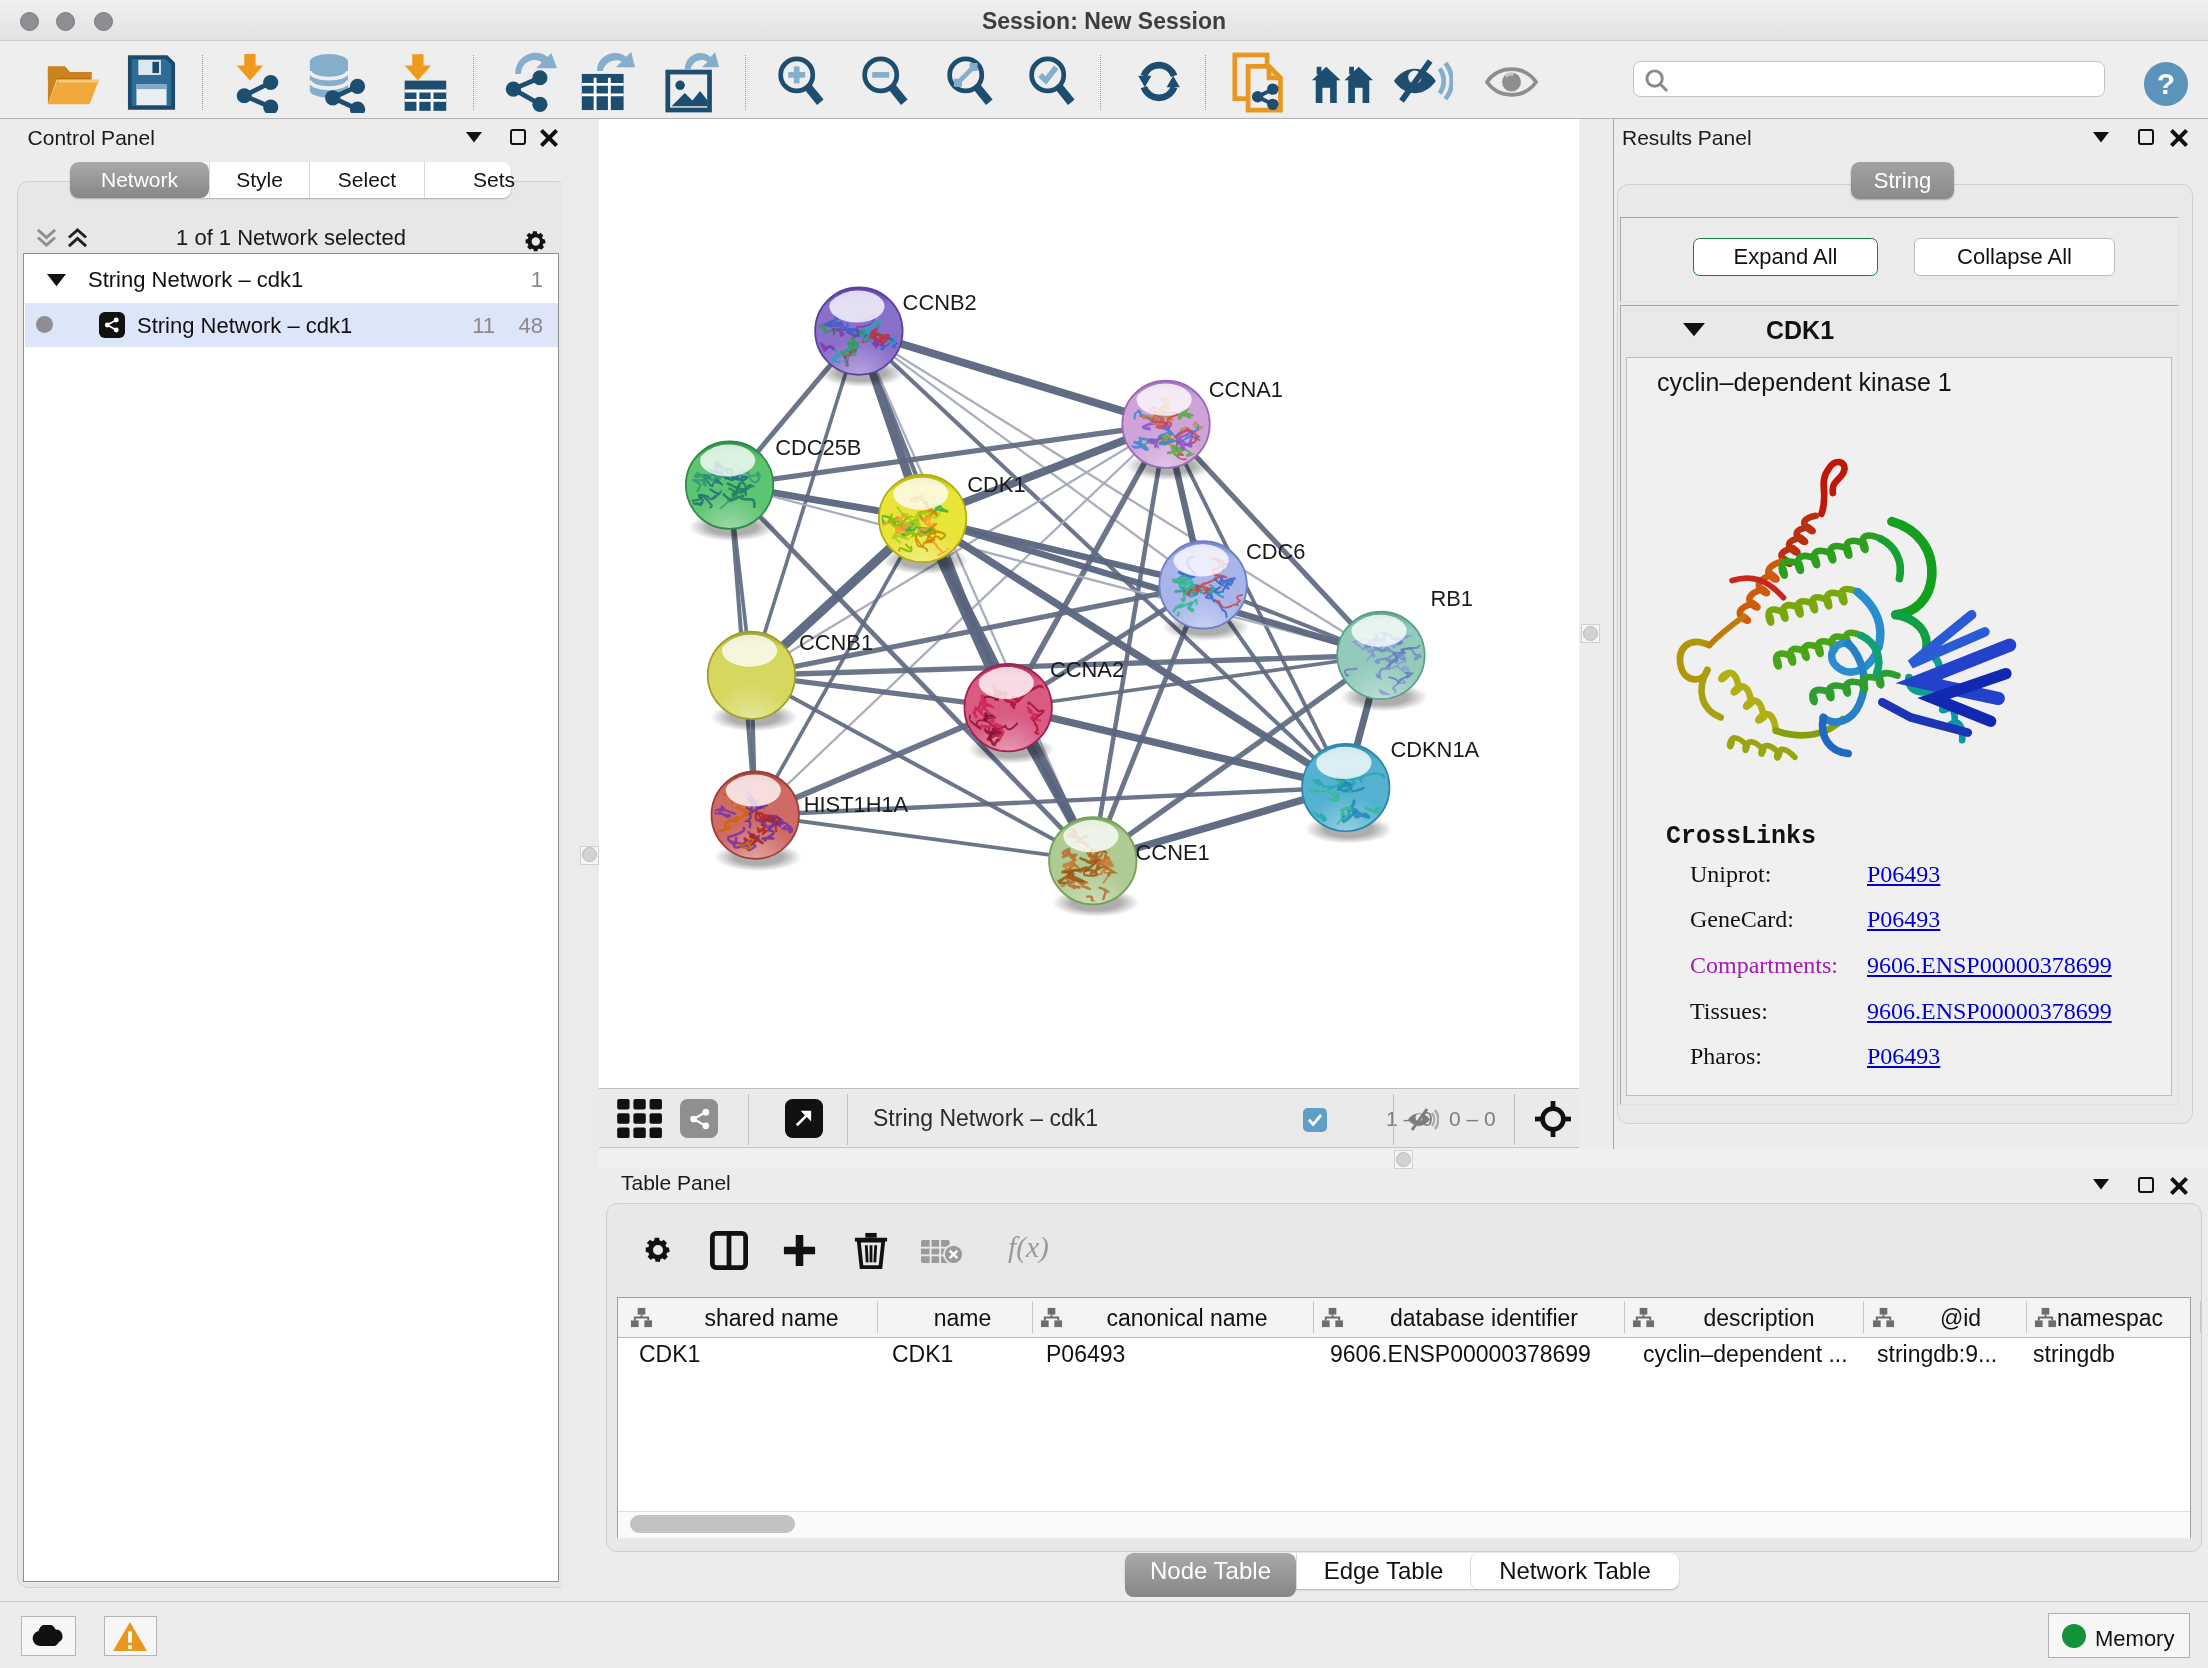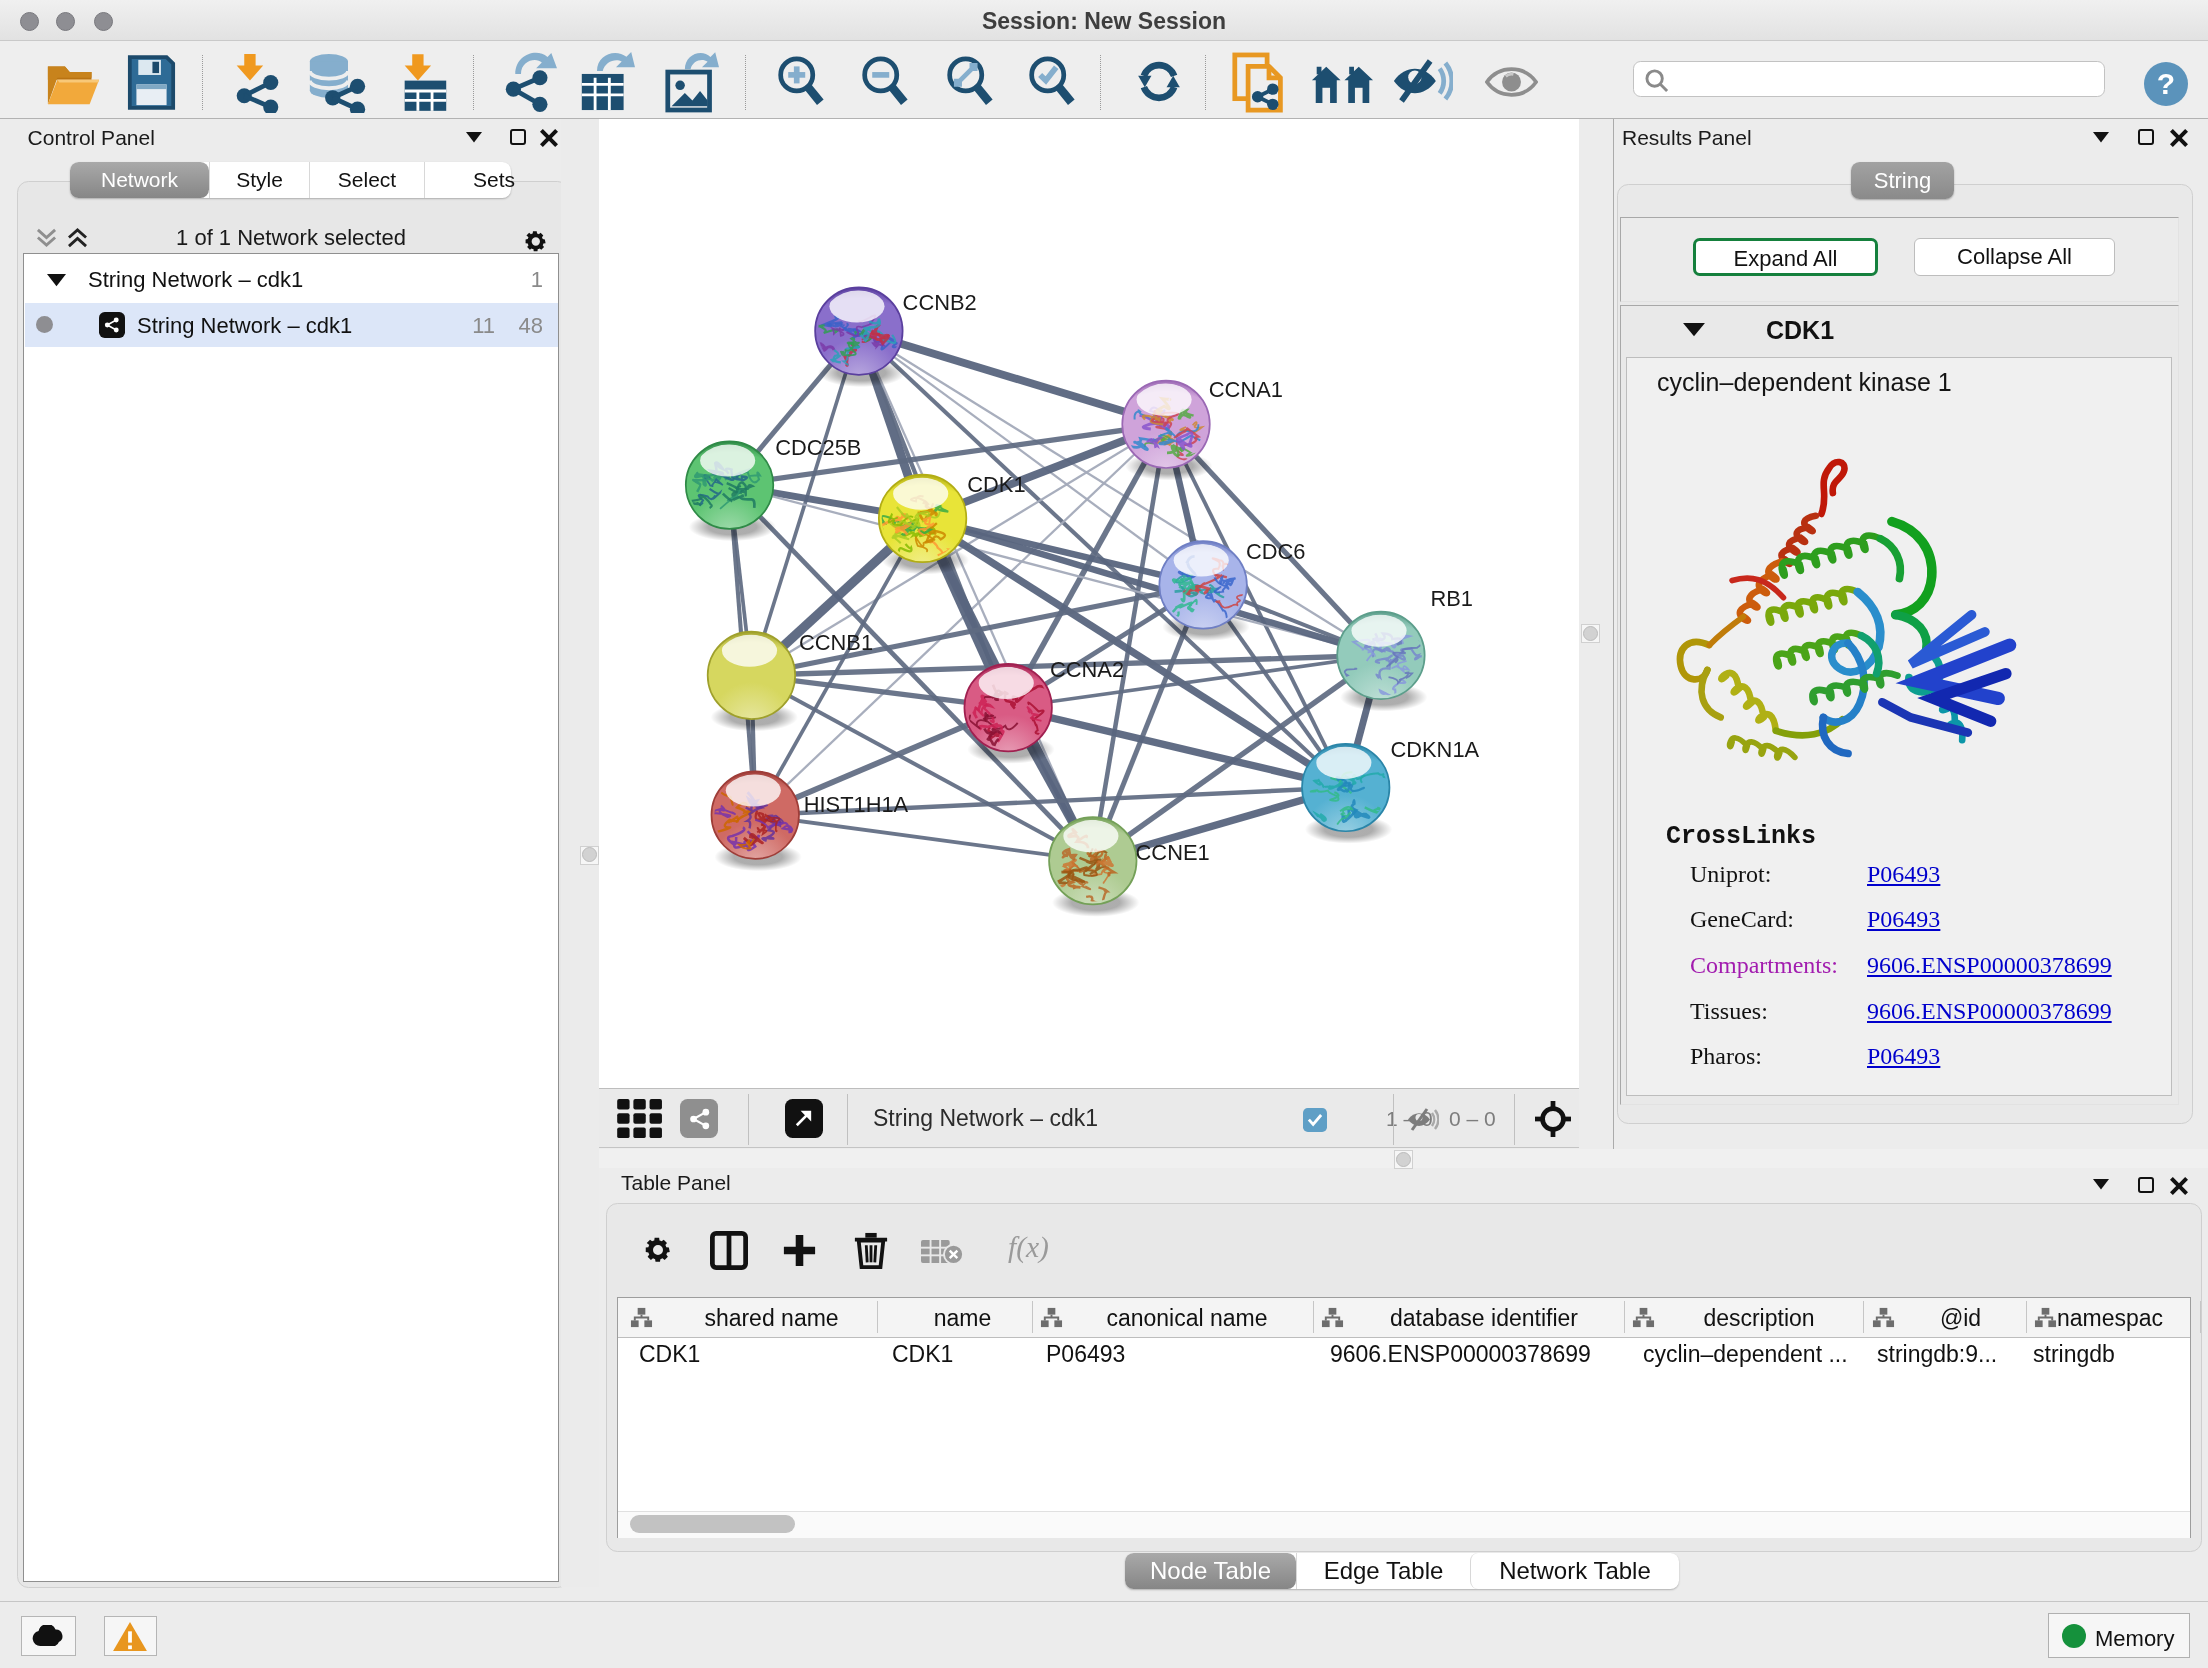--- a/index.html
+++ b/index.html
@@ -753,21 +753,21 @@
 <div class="a" style="left:2138px;top:129px;width:12.4px;height:12.4px;border:2.9px solid #111;border-radius:2.9px;"></div>
 <svg class="ic" style="left:2170px;top:129px;" width="18" height="18" viewBox="0 0 19 19">
     <path d="M3 0 L9.5 6.5 L16 0 L19 3 L12.5 9.5 L19 16 L16 19 L9.5 12.5 L3 19 L0 16 L6.5 9.5 L0 3 Z" fill="#111"></path>
   </svg>
 
 <div class="a" style="left:1617px;top:184px;width:574px;height:938px;background:#e9e9e9;border:1px solid #cfcfcf;border-radius:11.4px;"></div>
 
 <div class="a" style="left:1851px;top:162px;width:103px;height:37px;background:linear-gradient(#a2a2a2,#8a8a8a);border-radius:8.6px;color:#fff;font-size:22px;text-align:center;line-height:37px;box-shadow:0 1px 1.9px rgba(0,0,0,0.3);">String</div>
 
 <div class="a" style="left:1620px;top:217px;width:559px;height:85px;background:#ebebeb;border:1.9px solid #a8a8a8;border-right-color:#e2e2e2;border-bottom-color:#e2e2e2;box-sizing:border-box;"></div>
-<div class="a" style="left:1693px;top:238px;width:185px;height:38px;background:#ffffff;border:3px solid #15803d;border-radius:6.7px;box-sizing:border-box;font-size:22px;color:#111;text-align:center;line-height:36px;">Expand All</div>
+<div class="a" style="left:1693px;top:238px;width:185px;height:38px;background:#ffffff;border:1px solid #15803d;border-radius:6.7px;box-sizing:border-box;font-size:22px;color:#111;text-align:center;line-height:36px;">Expand All</div>
 <div class="a" style="left:1914px;top:238px;width:201px;height:38px;background:#ffffff;border:1px solid #bdbdbd;border-radius:6px;box-sizing:border-box;font-size:22px;color:#111;text-align:center;line-height:36px;">Collapse All</div>
 
 <div class="a" style="left:1620px;top:305px;width:559px;height:800px;background:#e9e9e9;border:1.9px solid #a8a8a8;border-right-color:#e2e2e2;border-bottom-color:#e2e2e2;box-sizing:border-box;"></div>
 <svg class="ic" style="left:1683px;top:323px;" width="22" height="14.3" viewBox="0 0 23 15">
     <path d="M0 0 L23 0 L11.5 14 Z" fill="#111"></path>
   </svg>
 <div class="a" style="left:1766px;top:316px;font-size:25px;font-weight:bold;color:#111;">CDK1</div>
 
 <div class="a" style="left:1626px;top:357px;width:546px;height:739px;background:#f0f0f0;border:1px solid #bdbdbd;box-sizing:border-box;"></div>
 <div class="a" style="left:1657px;top:368px;font-size:25px;color:#141414;">cyclin–dependent kinase 1</div>
@@ -947,21 +947,21 @@
 <div class="a" style="left:1046px;top:1341px;font-size:23px;color:#111;">P06493</div>
 <div class="a" style="left:1330px;top:1341px;font-size:23px;color:#111;">9606.ENSP00000378699</div>
 <div class="a" style="left:1643px;top:1341px;font-size:23px;color:#111;">cyclin–dependent ...</div>
 <div class="a" style="left:1877px;top:1341px;font-size:23px;color:#111;">stringdb:9...</div>
 <div class="a" style="left:2033px;top:1341px;font-size:23px;color:#111;">stringdb</div>
 
 <div class="a" style="left:618px;top:1511px;width:1572px;height:26px;background:#fafafa;border-top:1px solid #e0e0e0;"></div>
 <div class="a" style="left:630px;top:1515px;width:165px;height:18px;background:#c2c2c2;border-radius:9.5px;"></div>
 
 <div class="a" style="left:1125px;top:1553px;width:554px;height:36px;background:#ffffff;border-radius:8.6px;box-shadow:0 1px 1.9px rgba(0,0,0,0.25);"></div>
-<div class="a" style="left:1125px;top:1553px;width:171px;height:36px;background:linear-gradient(#a9a9a9,#868686);border-radius:8.6px;color:#fff;font-size:24px;text-align:center;line-height:36px;">Node Table</div>
+<div class="a" style="left:1125px;top:1553px;width:171px;height:44px;background:linear-gradient(#a9a9a9,#868686);border-radius:8.6px;color:#fff;font-size:24px;text-align:center;line-height:36px;">Node Table</div>
 <div class="a" style="left:1296px;top:1553px;width:174px;height:36px;color:#111;font-size:24px;text-align:center;line-height:36px;border-left:1px solid #d8d8d8;box-sizing:border-box;">Edge Table</div>
 <div class="a" style="left:1470px;top:1553px;width:209px;height:36px;color:#111;font-size:24px;text-align:center;line-height:36px;border-left:1px solid #d8d8d8;box-sizing:border-box;border-radius:8px;">Network Table</div>
 
 <div class="a" style="left:0;top:1601px;width:2208px;height:1px;background:#c6c6c6;"></div>
 <div class="a" style="left:21px;top:1616px;width:55px;height:40px;background:#f6f6f6;border:1px solid #b5b5b5;box-sizing:border-box;"></div>
 <svg class="ic" style="left:31px;top:1625px;" width="34" height="23" viewBox="0 0 36 24">
     <path d="M10 22 a8 8 0 0 1 -2 -15.8 a9.5 9.5 0 0 1 18 -1.5 a7 7 0 0 1 3.5 13.2 a6 6 0 0 1 -4 4.1 Z" fill="#111"></path>
   </svg>
 <div class="a" style="left:104px;top:1616px;width:53px;height:40px;background:#f6f6f6;border:1px solid #b5b5b5;box-sizing:border-box;"></div>
 <svg class="ic" style="left:112px;top:1621px;" width="36" height="31" viewBox="0 0 38 33">

